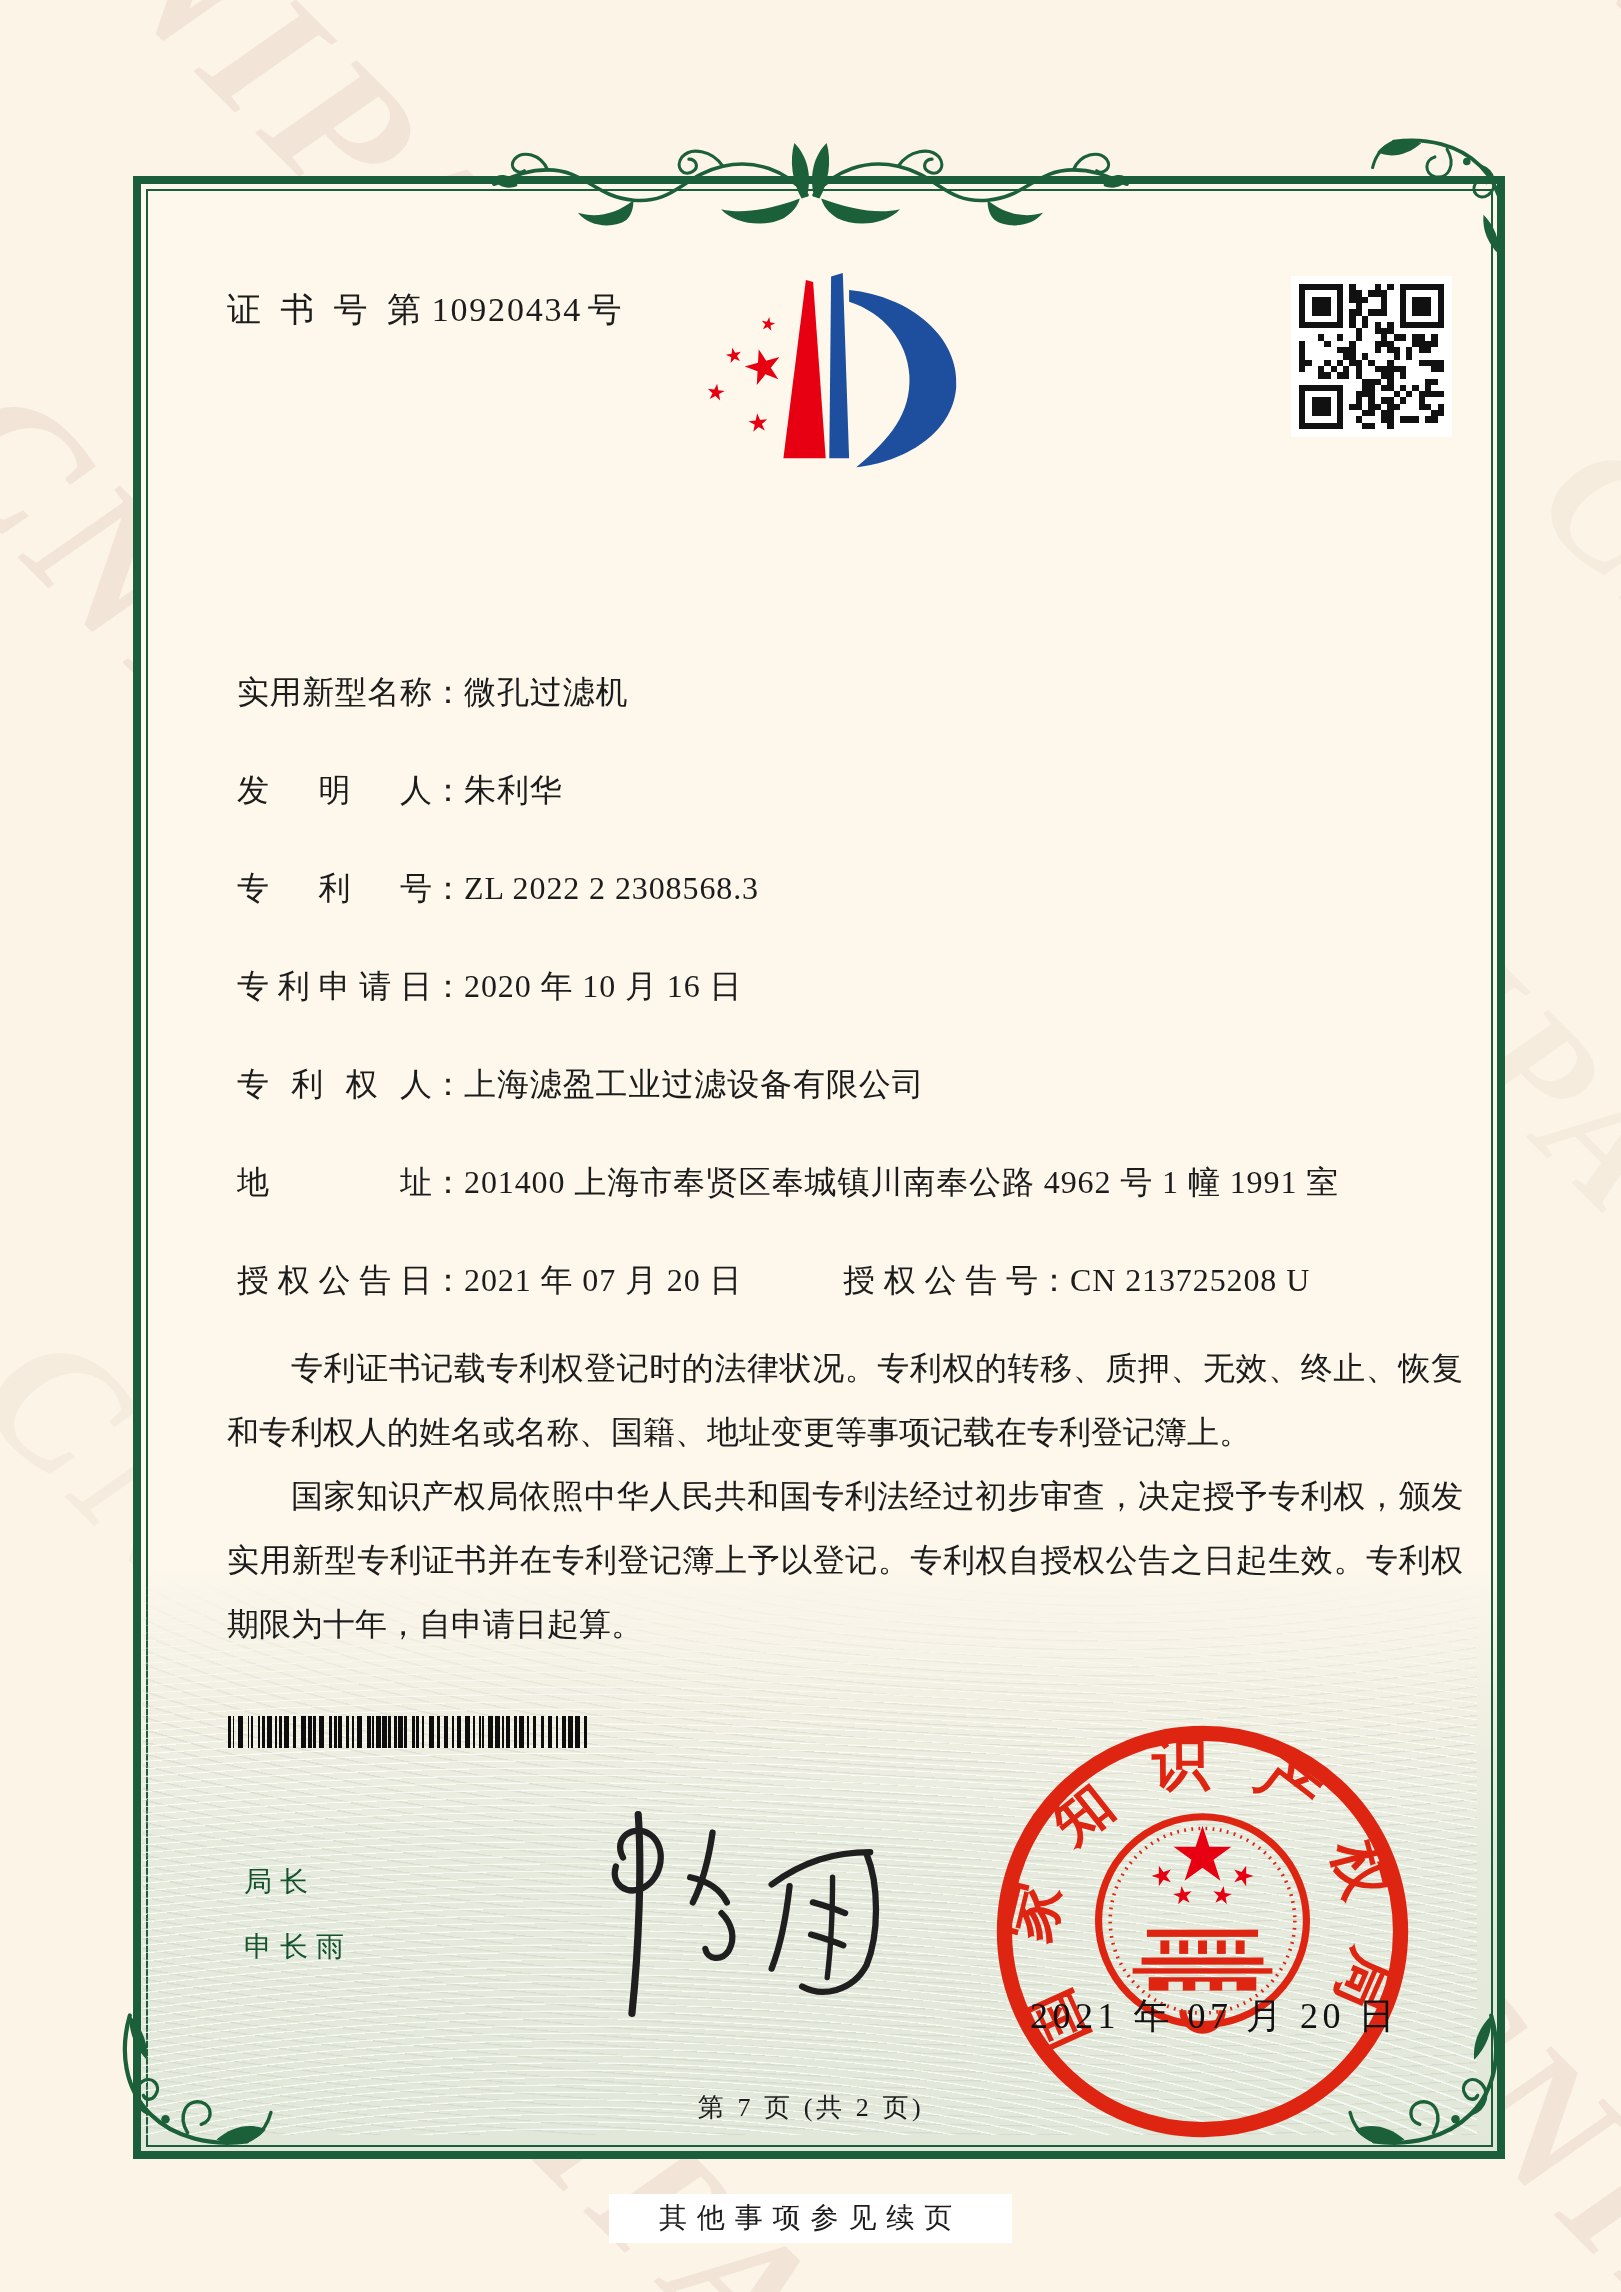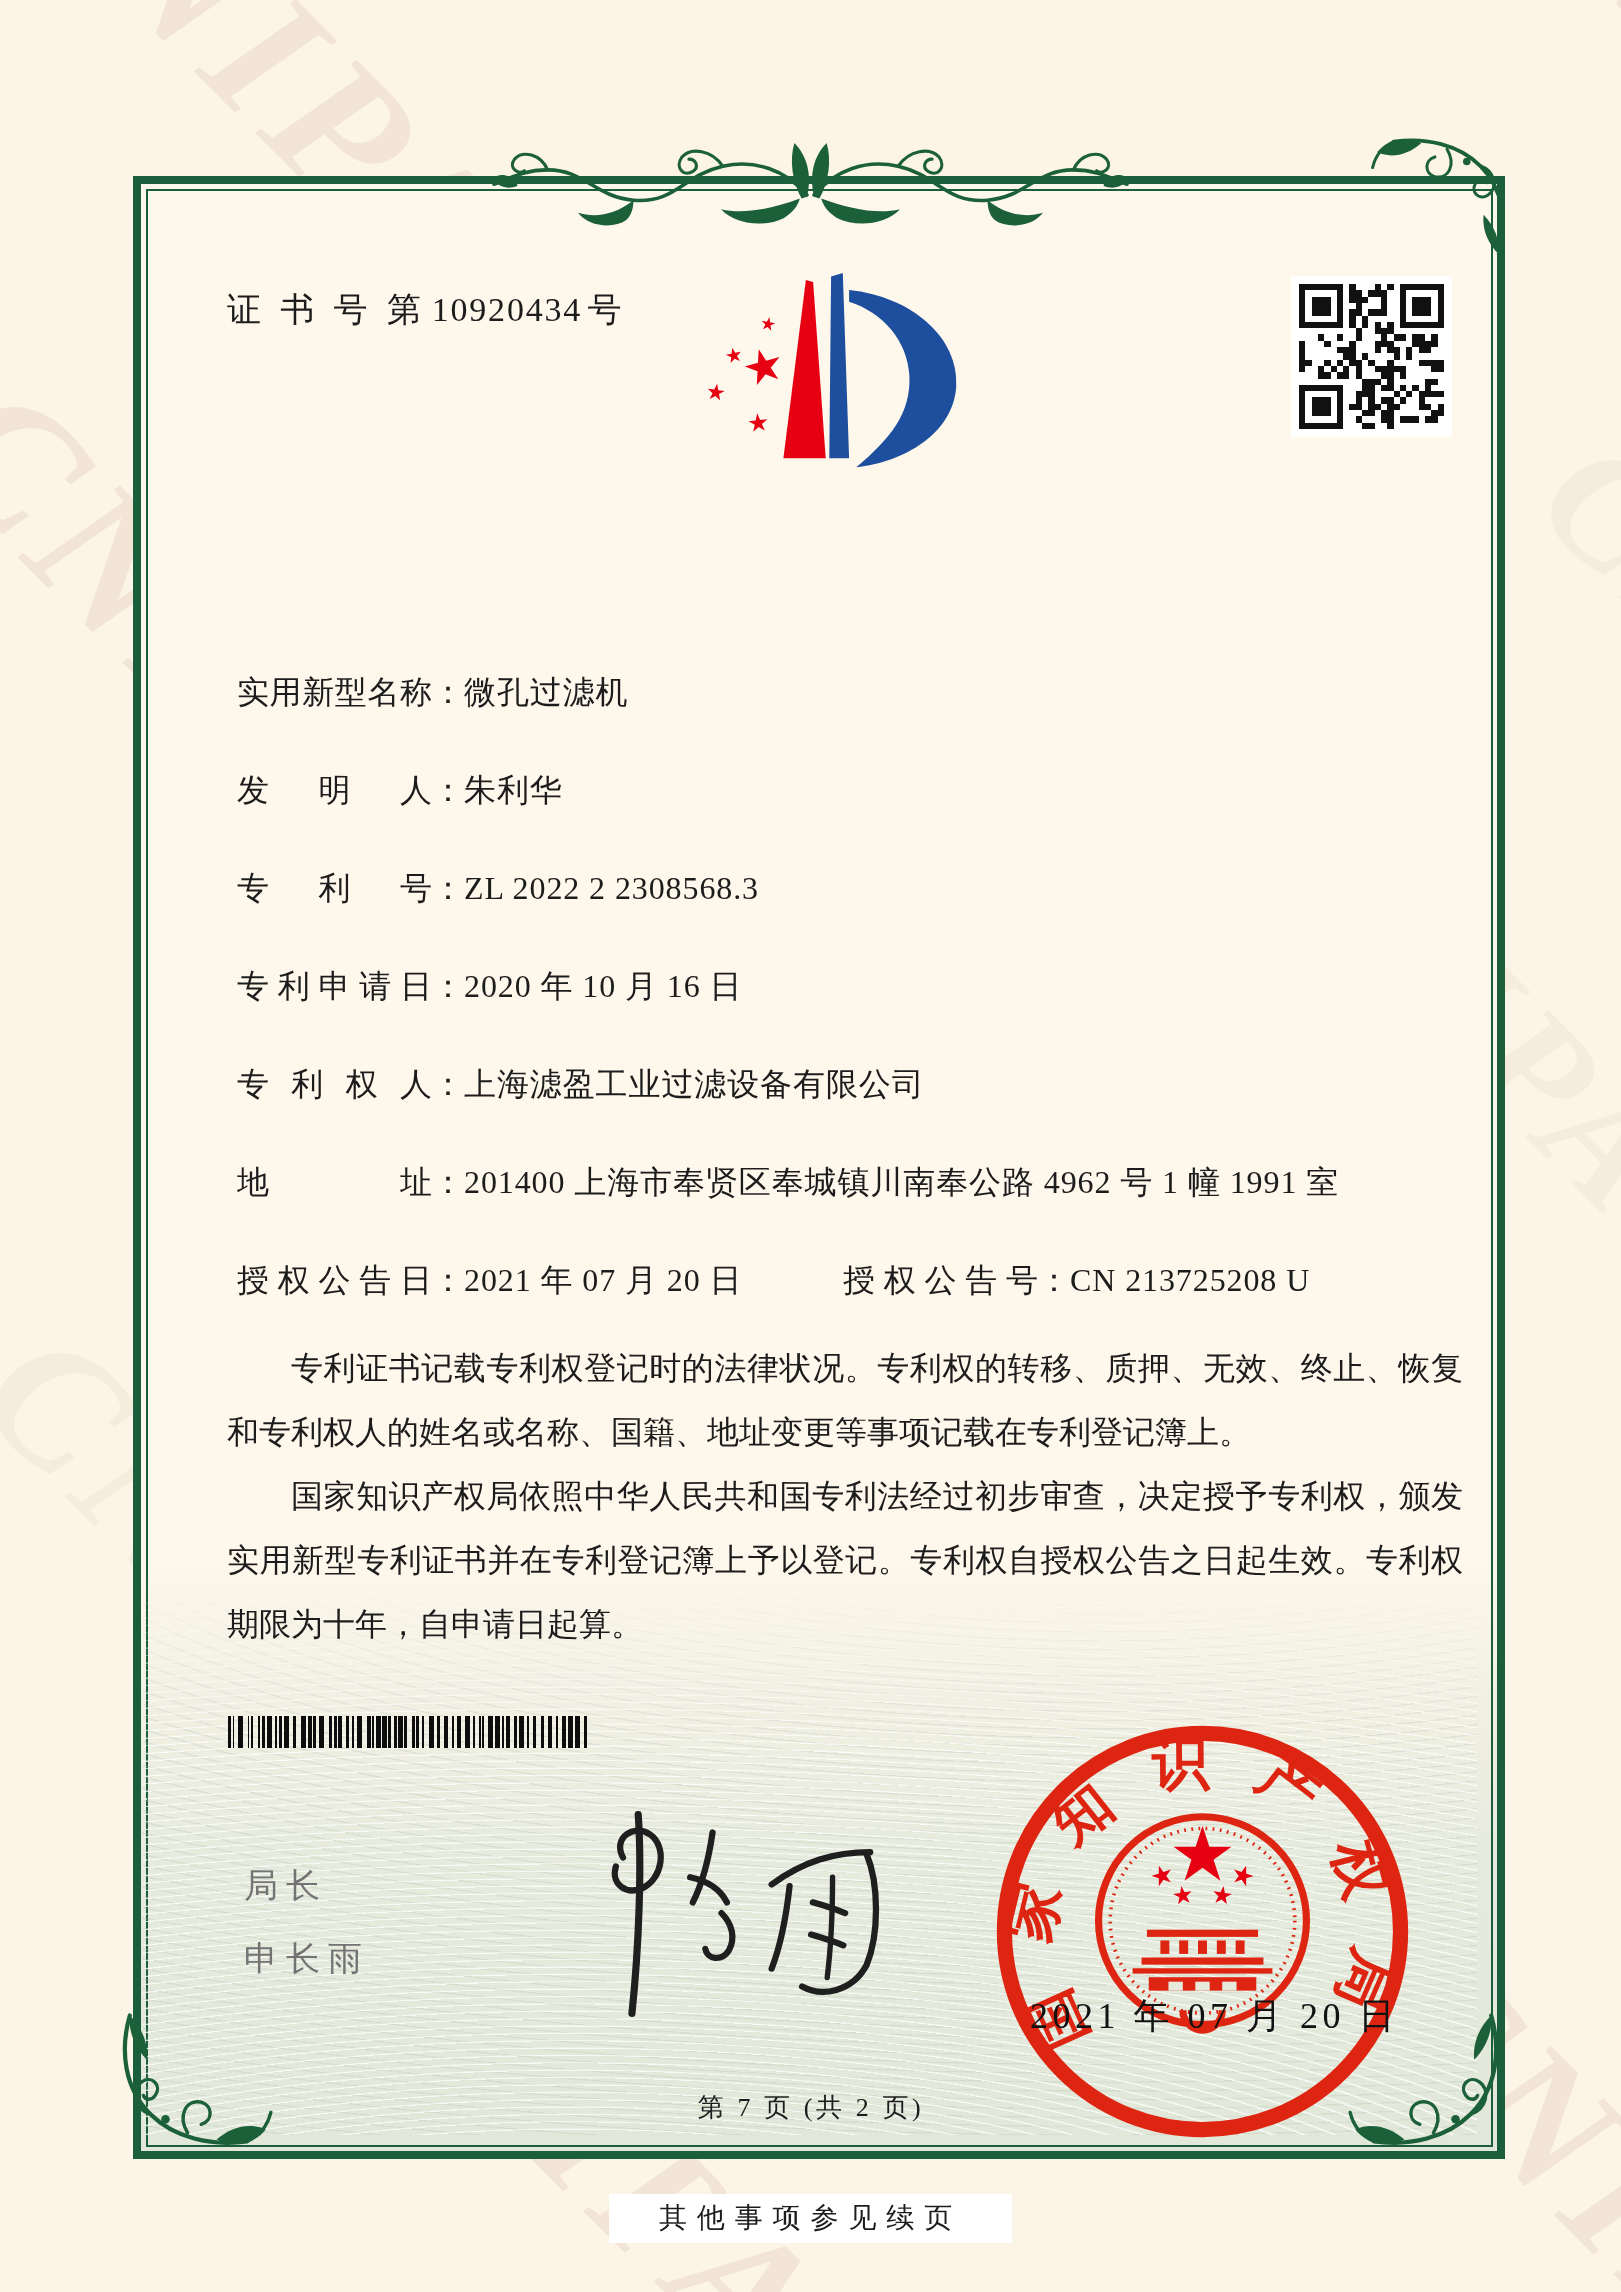--- a/index.html
+++ b/index.html
@@ -61,21 +61,21 @@
 
   
   .bodytext{position:absolute;left:227px;top:1336px;width:1236px;z-index:5;
             font-size:32px;line-height:64px;text-align:justify;}
   .bodytext p{margin:0;text-indent:2em;}
 
   
   .barcode{position:absolute;left:228px;top:1716px;width:360px;height:32px;z-index:5;}
   .barcode i{position:absolute;top:0;height:100%;background:#0d0d0d;}
   .officer{position:absolute;left:244px;top:1863px;z-index:5;
-           font-family:Liberation Serif, serif;font-size:34px;letter-spacing:8px;color:#737373;}
+           font-family:Liberation Serif, serif;font-size:28px;letter-spacing:8px;color:#14532d;}
   .officer div{margin-bottom:27px;}
   .signature{position:absolute;left:537px;top:1802px;width:412px;height:224px;z-index:5;}
 
   
   .seal{position:absolute;left:991px;top:1720px;width:423px;height:423px;z-index:6;}
   .seal-date{position:absolute;left:1030px;top:1992px;z-index:7;font-size:36px;
              letter-spacing:4.5px;color:#121212;white-space:nowrap;}
 
   
   .page-number{position:absolute;left:133px;top:2090px;width:1356px;text-align:center;

